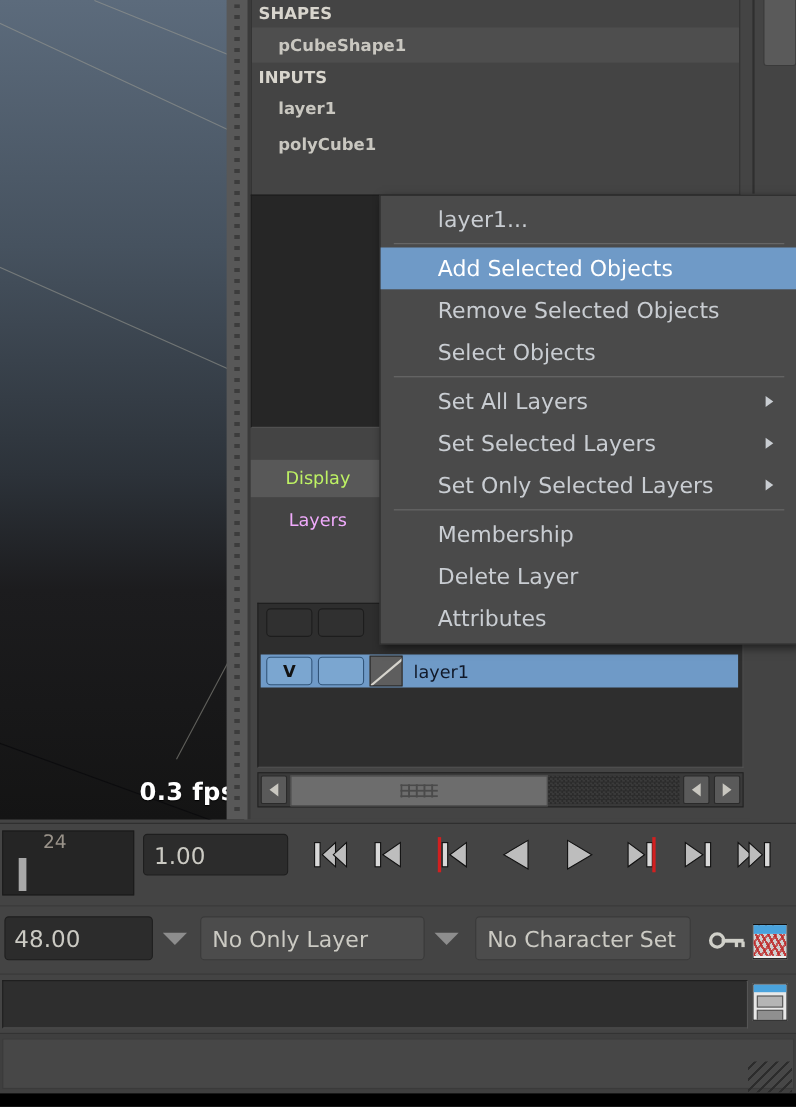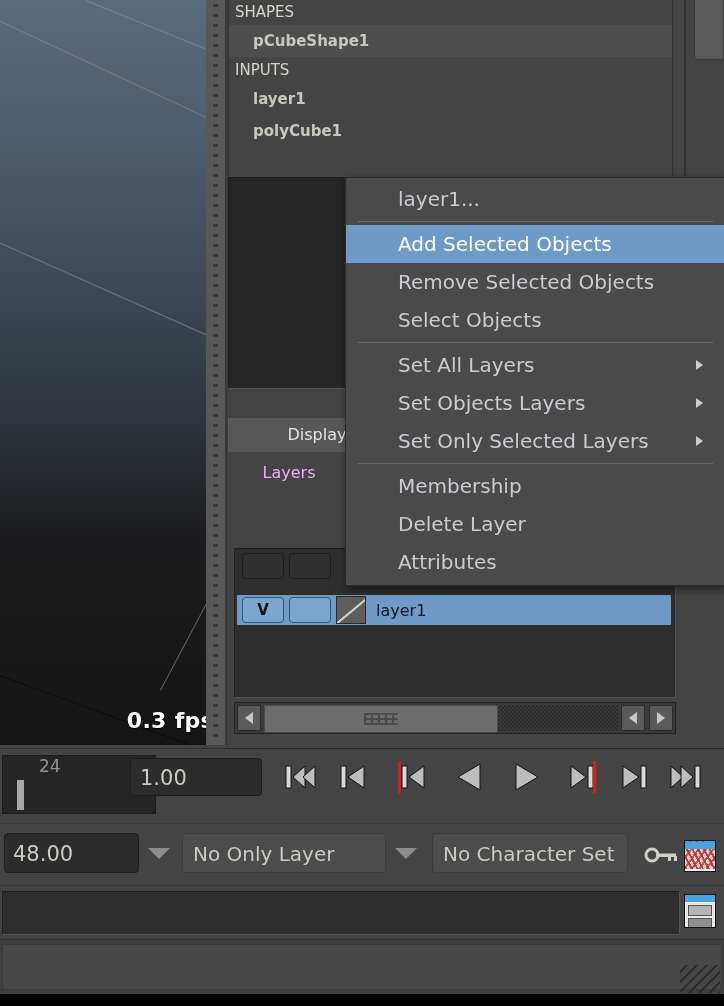--- a/index.html
+++ b/index.html
@@ -77,21 +77,21 @@
     position: absolute;
     left: 228px; top: -2px;
     width: 443px; height: 178px;
     background: #444444;
     border: 1px solid #333;
     overflow: hidden;
   }
   .cb-section {
     color: #d8d5cd;
     font-size: 15px;
-    font-weight: normal;
+    font-weight: bold;
     padding: 2px 0 2px 6px;
     height: 22px;
     line-height: 22px;
   }
   .cb-item {
     color: #c9c7c0;
     font-size: 15px;
     font-weight: bold;
     padding-left: 24px;
     height: 32px;
@@ -137,22 +137,22 @@
   .le-tab {
     position: absolute;
     width: 122px; height: 34px;
     line-height: 34px;
     text-align: center;
     color: #f0abfc;
     font-size: 16px;
   }
   .le-tab.active {
     background: #585858;
-    color: #e5e5e5;
-    left: 0; top: 4px; padding-left: 28px;
+    color: #bef264;
+    left: 0; top: 4px;
   }
   .le-tab.inactive {
     left: 0; top: 42px;
   }
   #le-list {
     position: absolute;
     left: 6px; top: 134px;
     width: 440px; height: 148px;
     background: #2e2e2e;
     border: 1px solid #1f1f1f;
@@ -318,21 +318,20 @@
     background: #444444;
     border-top: 1px solid #2e2e2e;
   }
   #rangebox {
     position: absolute;
     left: 2px; top: 6px;
     width: 118px; height: 57px;
     background: #252525;
     border: 1px solid #1b1b1b;
     overflow: hidden;
-    padding-left: 34px;
   }
   #rangebox .tickno {
     position: absolute;
     left: 36px; top: 0;
     color: #9a938a;
     font-size: 17px;
   }
   #rangebox .playhead {
     position: absolute;
     left: 14px; top: 24px;
@@ -561,21 +560,21 @@
     <div class="msep"></div>
     <div class="mi highlight">Add Selected Objects</div>
     <div class="mi">Remove Selected Objects</div>
     <div class="mi">Select Objects</div>
     <div class="msep"></div>
     <div class="mi">
       <span>Set All Layers</span>
       <span class="sub"></span>
     </div>
     <div class="mi">
-      <span>Set Objects Layers</span>
+      <span>Set Selected Layers</span>
       <span class="sub"></span>
     </div>
     <div class="mi">
       <span>Set Only Selected Layers</span>
       <span class="sub"></span>
     </div>
     <div class="msep"></div>
     <div class="mi">Membership</div>
     <div class="mi">Delete Layer</div>
     <div class="mi">Attributes</div>

